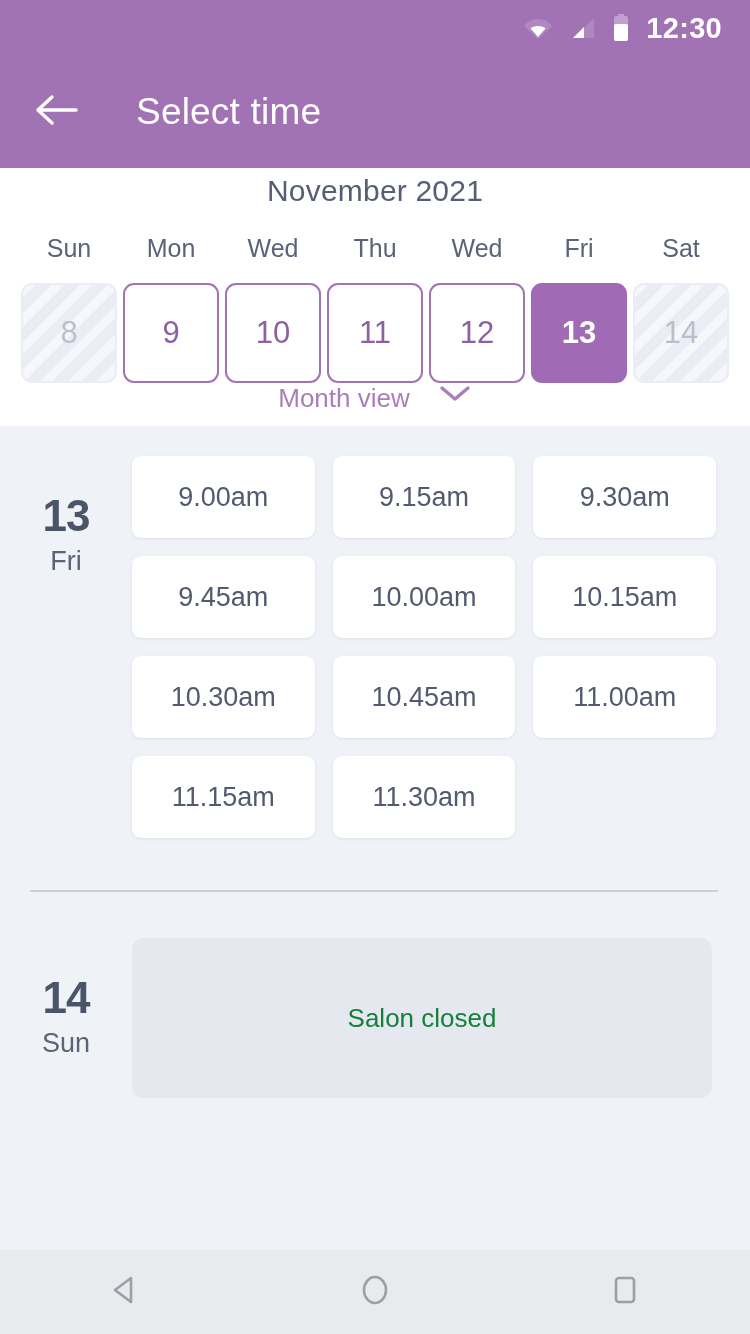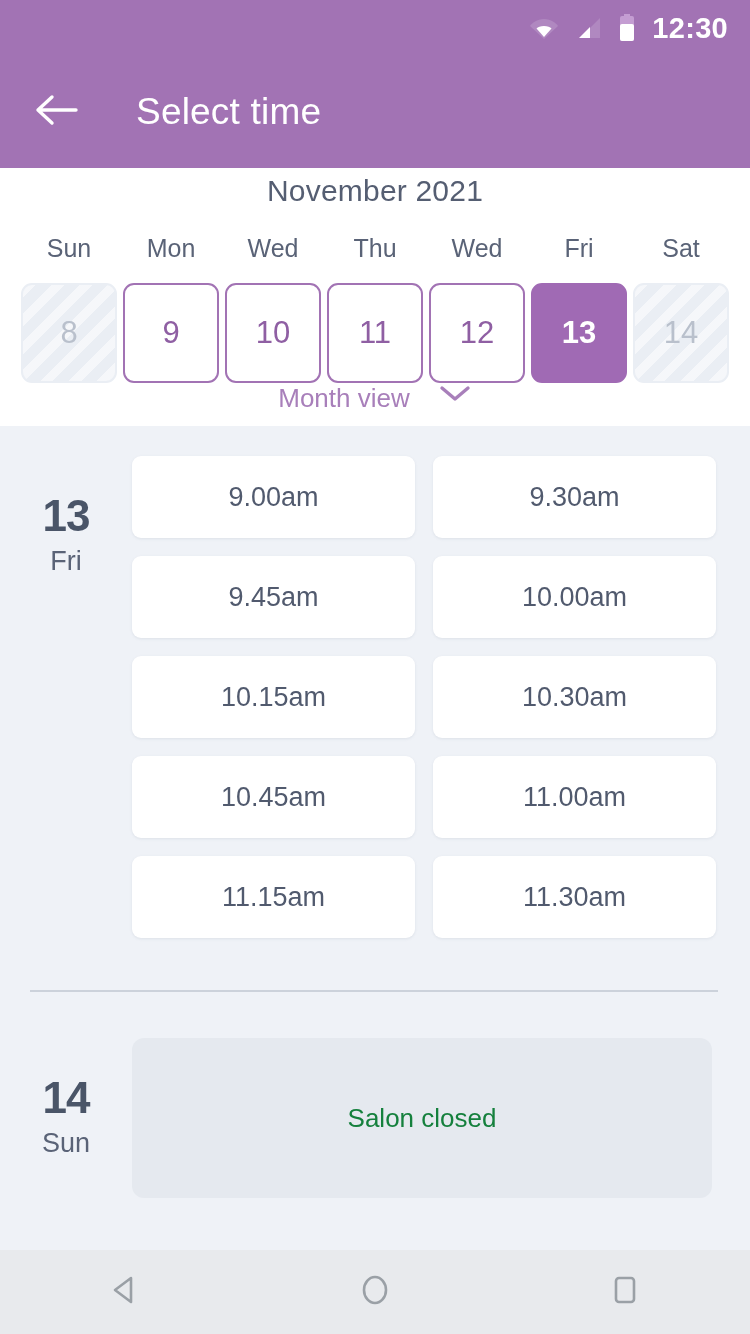--- a/index.html
+++ b/index.html
@@ -8,21 +8,21 @@
     font-family:"Liberation Sans", sans-serif;
     background:#eff2f7;
     overflow:hidden;
   }
   #app { position:relative; width:750px; height:1334px; display:flex; flex-direction:column; }
 
   
   .statusbar {
     height:56px; background:#a273b4; flex:0 0 auto;
     display:flex; align-items:center; justify-content:flex-end;
-    padding-right:22px; gap:17px;
+    padding-right:28px; gap:17px;
   }
   .sb-icon { display:flex; align-items:center; justify-content:center; }
   .sb-clock { color:#fff; font-size:29px; font-weight:bold; letter-spacing:.3px; line-height:1; }
 
   
   .appbar {
     height:112px; background:#a273b4; flex:0 0 auto;
     display:flex; align-items:center; padding-left:34px; gap:56px;
   }
   .back-btn { width:46px; height:46px; display:flex; align-items:center; justify-content:center; cursor:pointer; }
@@ -69,21 +69,21 @@
   
   .slots-area {
     flex:1 1 auto; background:#eff2f7; overflow:hidden;
     display:flex; flex-direction:column;
   }
   .day-block { display:flex; padding-top:30px; }
   .day-label { width:132px; flex:0 0 132px; text-align:center; padding-top:38px; }
   .day-num { font-size:44px; font-weight:bold; color:#4a5568; line-height:1; letter-spacing:-1px; }
   .day-dow { font-size:27px; color:#5a6377; margin-top:8px; }
   .slot-grid {
-    flex:1 1 auto; display:grid; grid-template-columns:repeat(2, 1fr);
+    flex:1 1 auto; display:grid; grid-template-columns:repeat(3, 1fr);
     gap:18px 18px; padding-right:34px;
   }
   .slot {
     background:#fff; border-radius:9px; height:82px;
     display:flex; align-items:center; justify-content:center;
     font-size:27px; color:#515a6e; cursor:pointer;
     box-shadow:0 1px 3px rgba(100,115,140,.13);
   }
   .divider { height:2px; background:#ccd2db; margin:52px 32px 0 30px; }
 
@@ -189,20 +189,21 @@
 
   <div class="slots-area">
 
     <div class="day-block">
       <div class="day-label">
         <div class="day-num">13</div>
         <div class="day-dow">Fri</div>
       </div>
       <div class="slot-grid">
         <div class="slot">9.00am</div>
+        <div class="slot">9.15am</div>
         <div class="slot">9.30am</div>
         <div class="slot">9.45am</div>
         <div class="slot">10.00am</div>
         <div class="slot">10.15am</div>
         <div class="slot">10.30am</div>
         <div class="slot">10.45am</div>
         <div class="slot">11.00am</div>
         <div class="slot">11.15am</div>
         <div class="slot">11.30am</div>
       </div>

